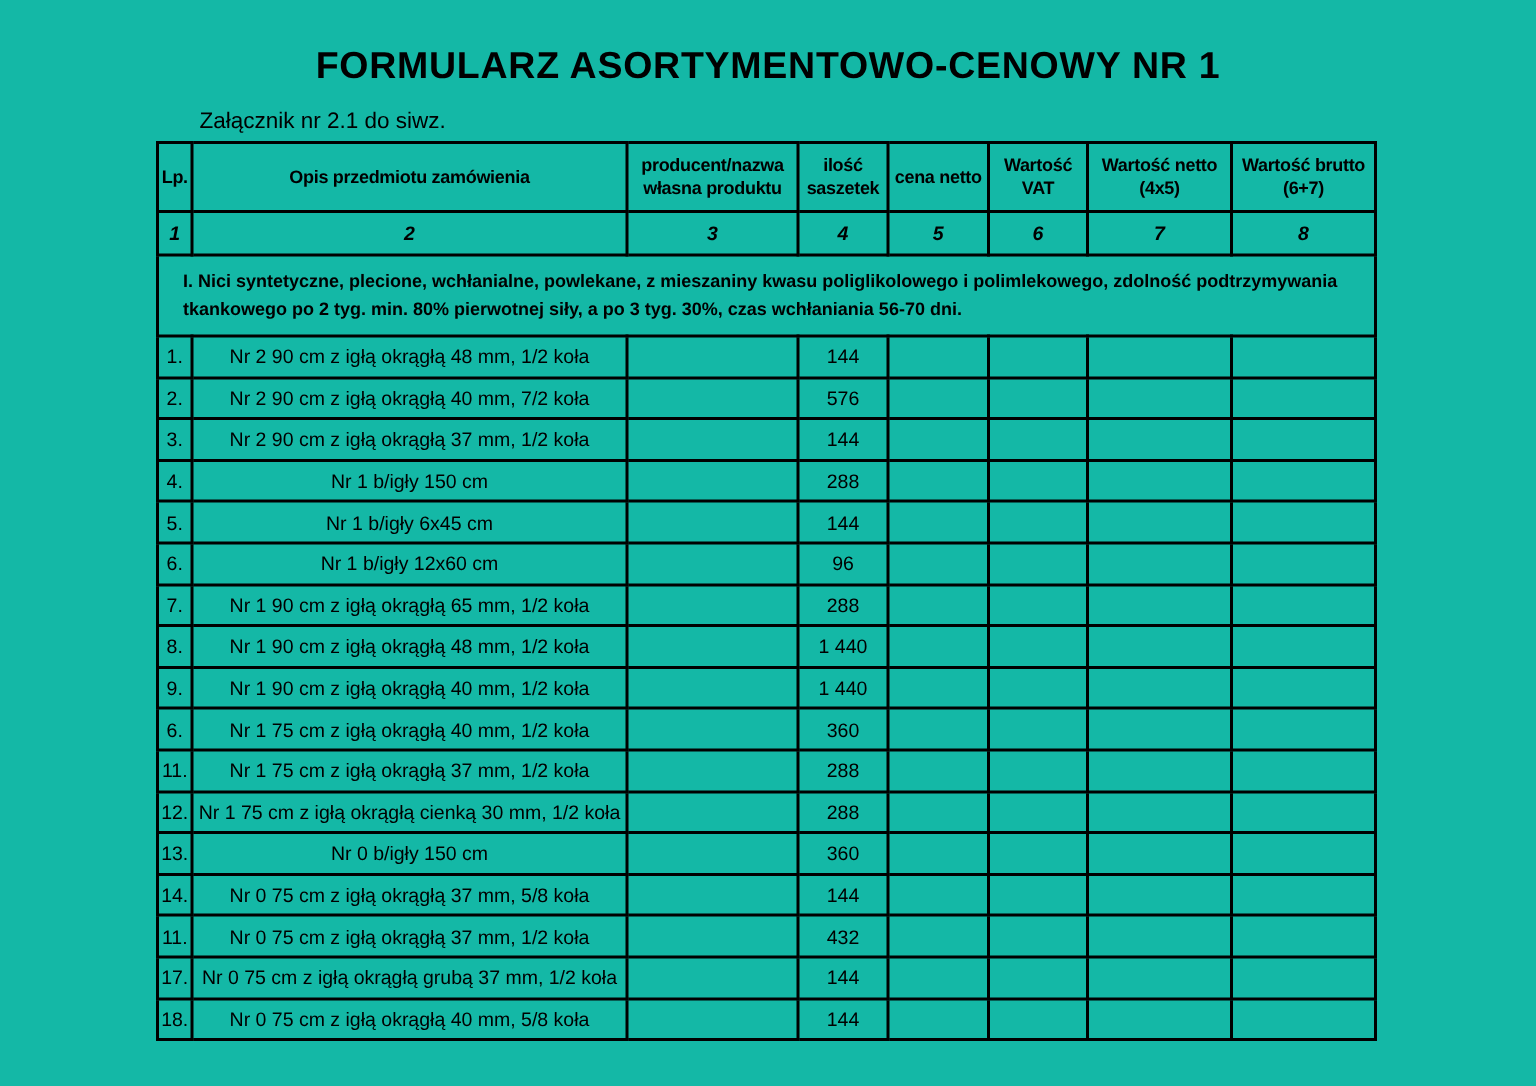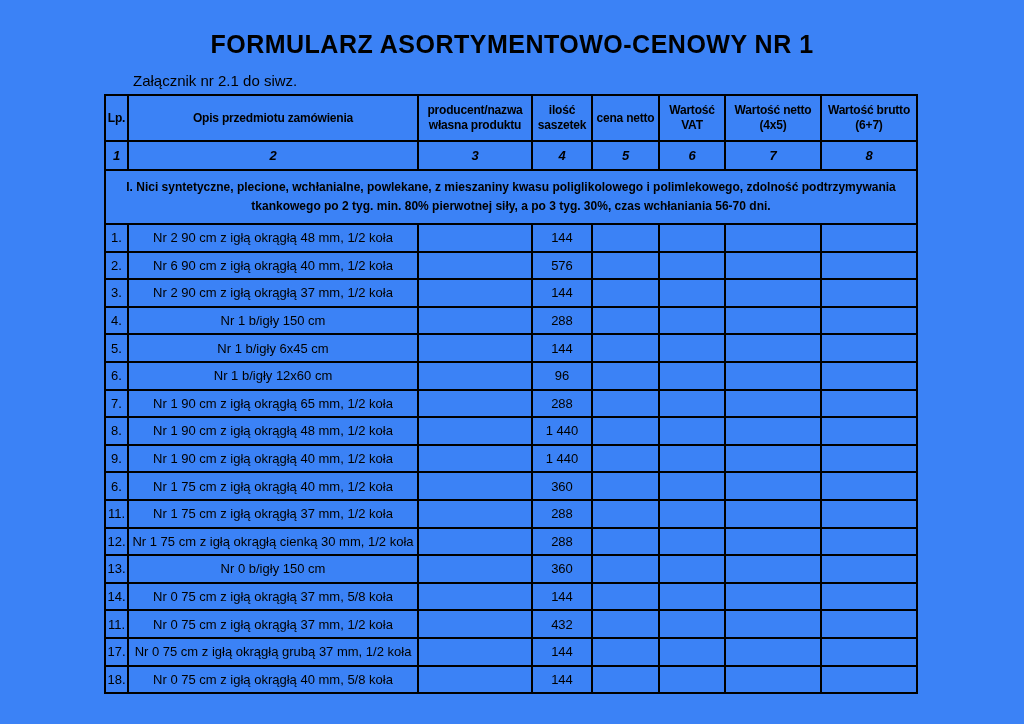--- a/index.html
+++ b/index.html
@@ -1,20 +1,20 @@
 <!DOCTYPE html>
 <html><head>
 <meta charset="utf-8">
 <style>
   html, body { margin: 0; padding: 0; background: #ffffff; }
   .sheet {
     position: relative;
     width: 1024px;
     height: 724px;
-    background: #3b82f6;
+    background: #14b8a6;
     color: #000000;
     font-family: "Liberation Sans", sans-serif;
     overflow: hidden;
   }
   .title {
     position: absolute;
     top: 30px;
     left: 0;
     width: 100%;
     text-align: center;
@@ -56,26 +56,26 @@
     font-size: 13px;
     font-weight: bold;
     font-style: italic;
     text-align: center;
     vertical-align: middle;
     height: 25px;
   }
   tr.section td {
     font-size: 12px;
     font-weight: bold;
-    text-align: center;
+    text-align: left;
     vertical-align: middle;
     height: 52px;
     line-height: 1.6;
     white-space: pre-line;
-    padding: 0 2px;
+    padding: 0 16px;
   }
   tr.item td {
     height: 25.6px;
     font-size: 13px;
     vertical-align: middle;
     padding: 0;
   }
   td.c-lp { text-align: center; }
   td.c-opis { text-align: center; padding-left: 4px; white-space: nowrap; }
   td.c-ilosc { text-align: center; }
@@ -133,21 +133,21 @@
     <td class="c-opis">Nr 2 90 cm z igłą okrągłą 48 mm, 1/2 koła</td>
     <td class="c-prod"></td>
     <td class="c-ilosc">144</td>
     <td class="c-cena"></td>
     <td class="c-vat"></td>
     <td class="c-netto"></td>
     <td class="c-brutto"></td>
   </tr>
         <tr class="item">
     <td class="c-lp">2.</td>
-    <td class="c-opis">Nr 6 90 cm z igłą okrągłą 40 mm, 1/2 koła</td>
+    <td class="c-opis">Nr 2 90 cm z igłą okrągłą 40 mm, 7/2 koła</td>
     <td class="c-prod"></td>
     <td class="c-ilosc">576</td>
     <td class="c-cena"></td>
     <td class="c-vat"></td>
     <td class="c-netto"></td>
     <td class="c-brutto"></td>
   </tr>
         <tr class="item">
     <td class="c-lp">3.</td>
     <td class="c-opis">Nr 2 90 cm z igłą okrągłą 37 mm, 1/2 koła</td>

